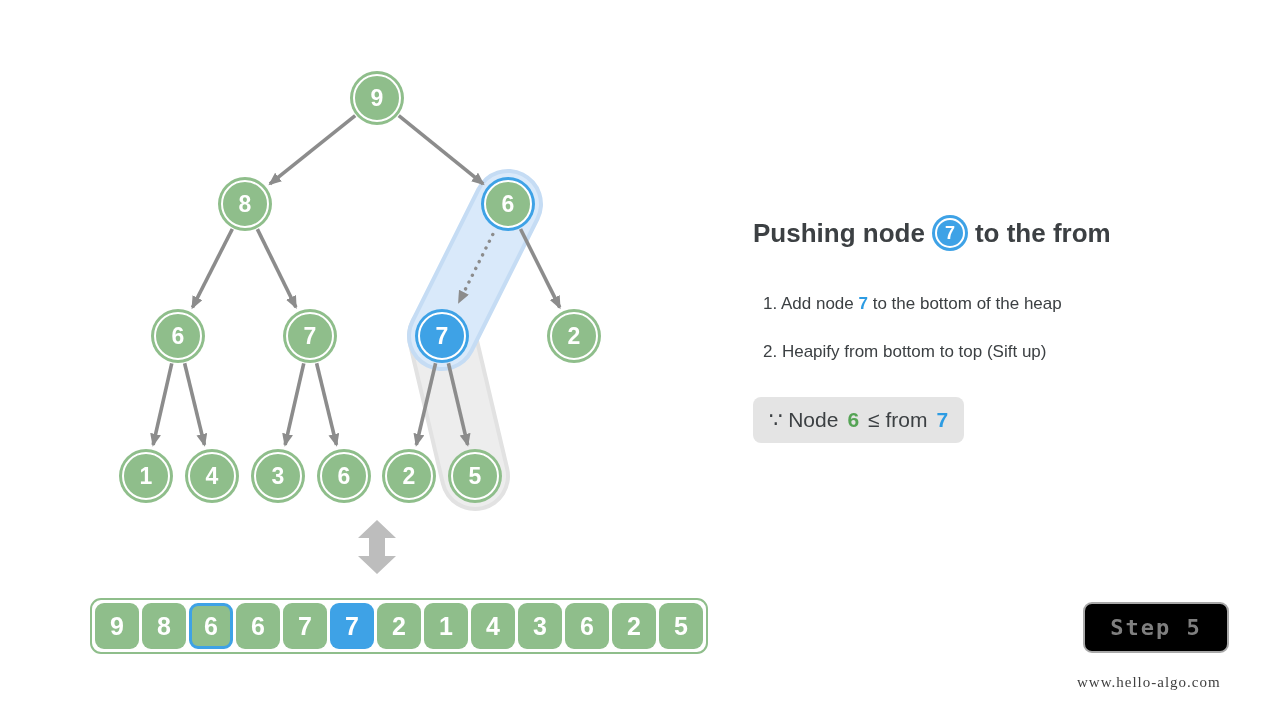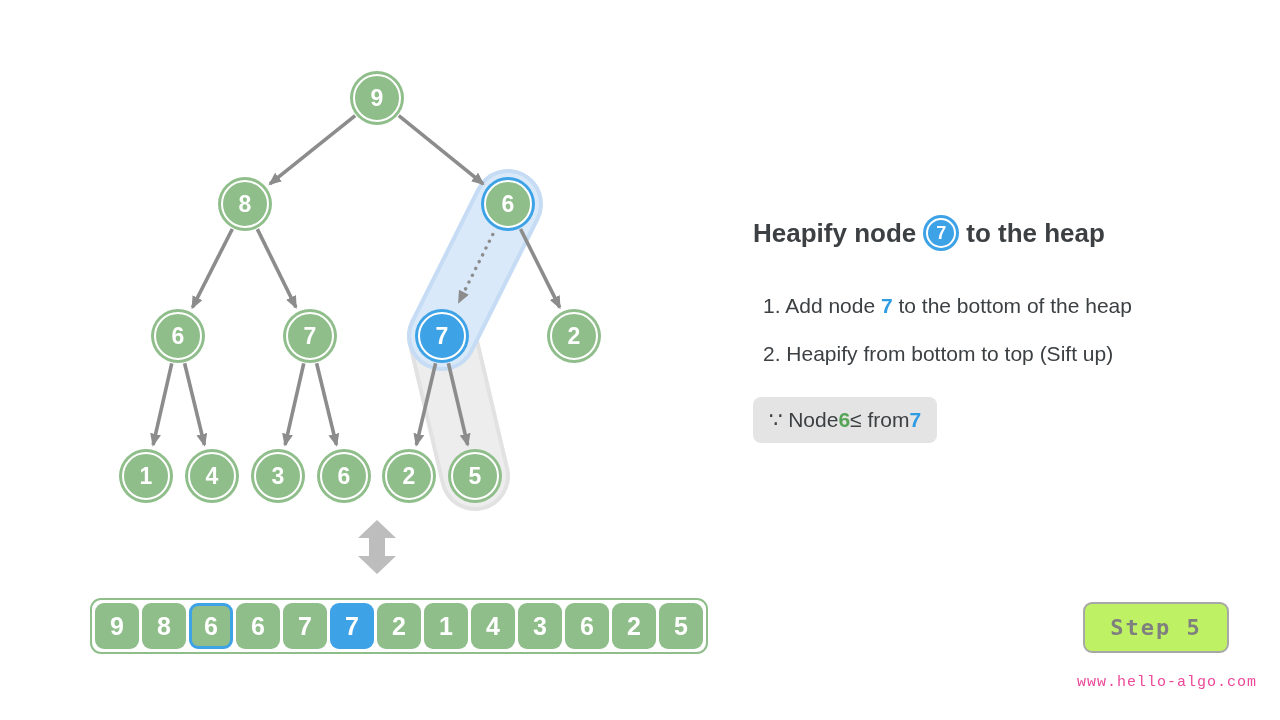--- a/index.html
+++ b/index.html
@@ -36,41 +36,41 @@
   .title{
     position:absolute;left:753px;top:212px;height:42px;display:flex;align-items:center;
     font-size:26px;font-weight:bold;color:#3c4043;white-space:nowrap;
   }
   .badge{
     width:30px;height:30px;box-sizing:border-box;border-radius:50%;margin:0 10px;
     background:var(--blue);border:2px solid #fff;box-shadow:0 0 0 3px var(--blue);
     display:flex;align-items:center;justify-content:center;
     color:#fff;font-size:18px;font-weight:bold;
   }
-  .step-line{position:absolute;left:763px;font-size:21px;color:#3c4043;white-space:nowrap;}
+  .step-line{position:absolute;left:763px;font-size:17px;color:#3c4043;white-space:nowrap;}
   .step-line .em{color:var(--note-blue);font-weight:bold;}
   .note{
     position:absolute;left:753px;top:397px;height:46px;box-sizing:border-box;
     background:#e4e4e4;border-radius:8px;padding:0 16px;display:flex;align-items:center;
-    font-size:21px;color:#3c4043;white-space:nowrap;
+    font-size:21px;color:#3c4043;white-space:nowrap;gap:9px;
   }
   .note .g{color:var(--note-green);font-weight:bold;}
   .note .b{color:var(--note-blue);font-weight:bold;}
 
   .step-btn{
     position:absolute;left:1083px;top:602px;width:146px;height:51px;box-sizing:border-box;
-    border:2px solid #a8a8a8;border-radius:9px;background:#bef264;
+    border:2px solid #a8a8a8;border-radius:9px;background:#000000;
     display:flex;align-items:center;justify-content:center;
     font-family:"DejaVu Sans Mono","Liberation Mono",monospace;
     font-size:22px;font-weight:bold;color:#7f7f7f;letter-spacing:2px;
   }
   .watermark{
     position:absolute;left:1077px;top:674px;
-    font-family:Liberation Mono, monospace;
-    font-size:15px;color:#ec4899;letter-spacing:1px;
+    font-family:Liberation Serif, serif;
+    font-size:15px;color:#404040;letter-spacing:1px;
   }
 </style>
 </head>
 <body>
 
 <div id="canvas">
 
   <svg id="edge-layer" viewBox="0 0 1280 720" xmlns="http://www.w3.org/2000/svg">
     <defs>
       <marker id="arrowhead" markerUnits="userSpaceOnUse" markerWidth="14" markerHeight="12" refX="11" refY="5.5" orient="auto">
@@ -128,23 +128,23 @@
       <div class="cell">2</div>
       <div class="cell">1</div>
       <div class="cell">4</div>
       <div class="cell">3</div>
       <div class="cell">6</div>
       <div class="cell">2</div>
       <div class="cell">5</div>
     </div>
 
   <div class="title">
-    <span>Heapify node</span>
+    <span>Pushing node</span>
     <span class="badge">7</span>
-    <span>to the heap</span>
+    <span>to the from</span>
   </div>
 
   <div class="step-line" style="top:294px">
     <span>1. Add node </span><span class="em">7</span><span> to the bottom of the heap</span>
   </div>
   <div class="step-line" style="top:342px">
     <span>2. Heapify from bottom to top (Sift up)</span><span class="em"></span><span></span>
   </div>
 
   <div class="note">

